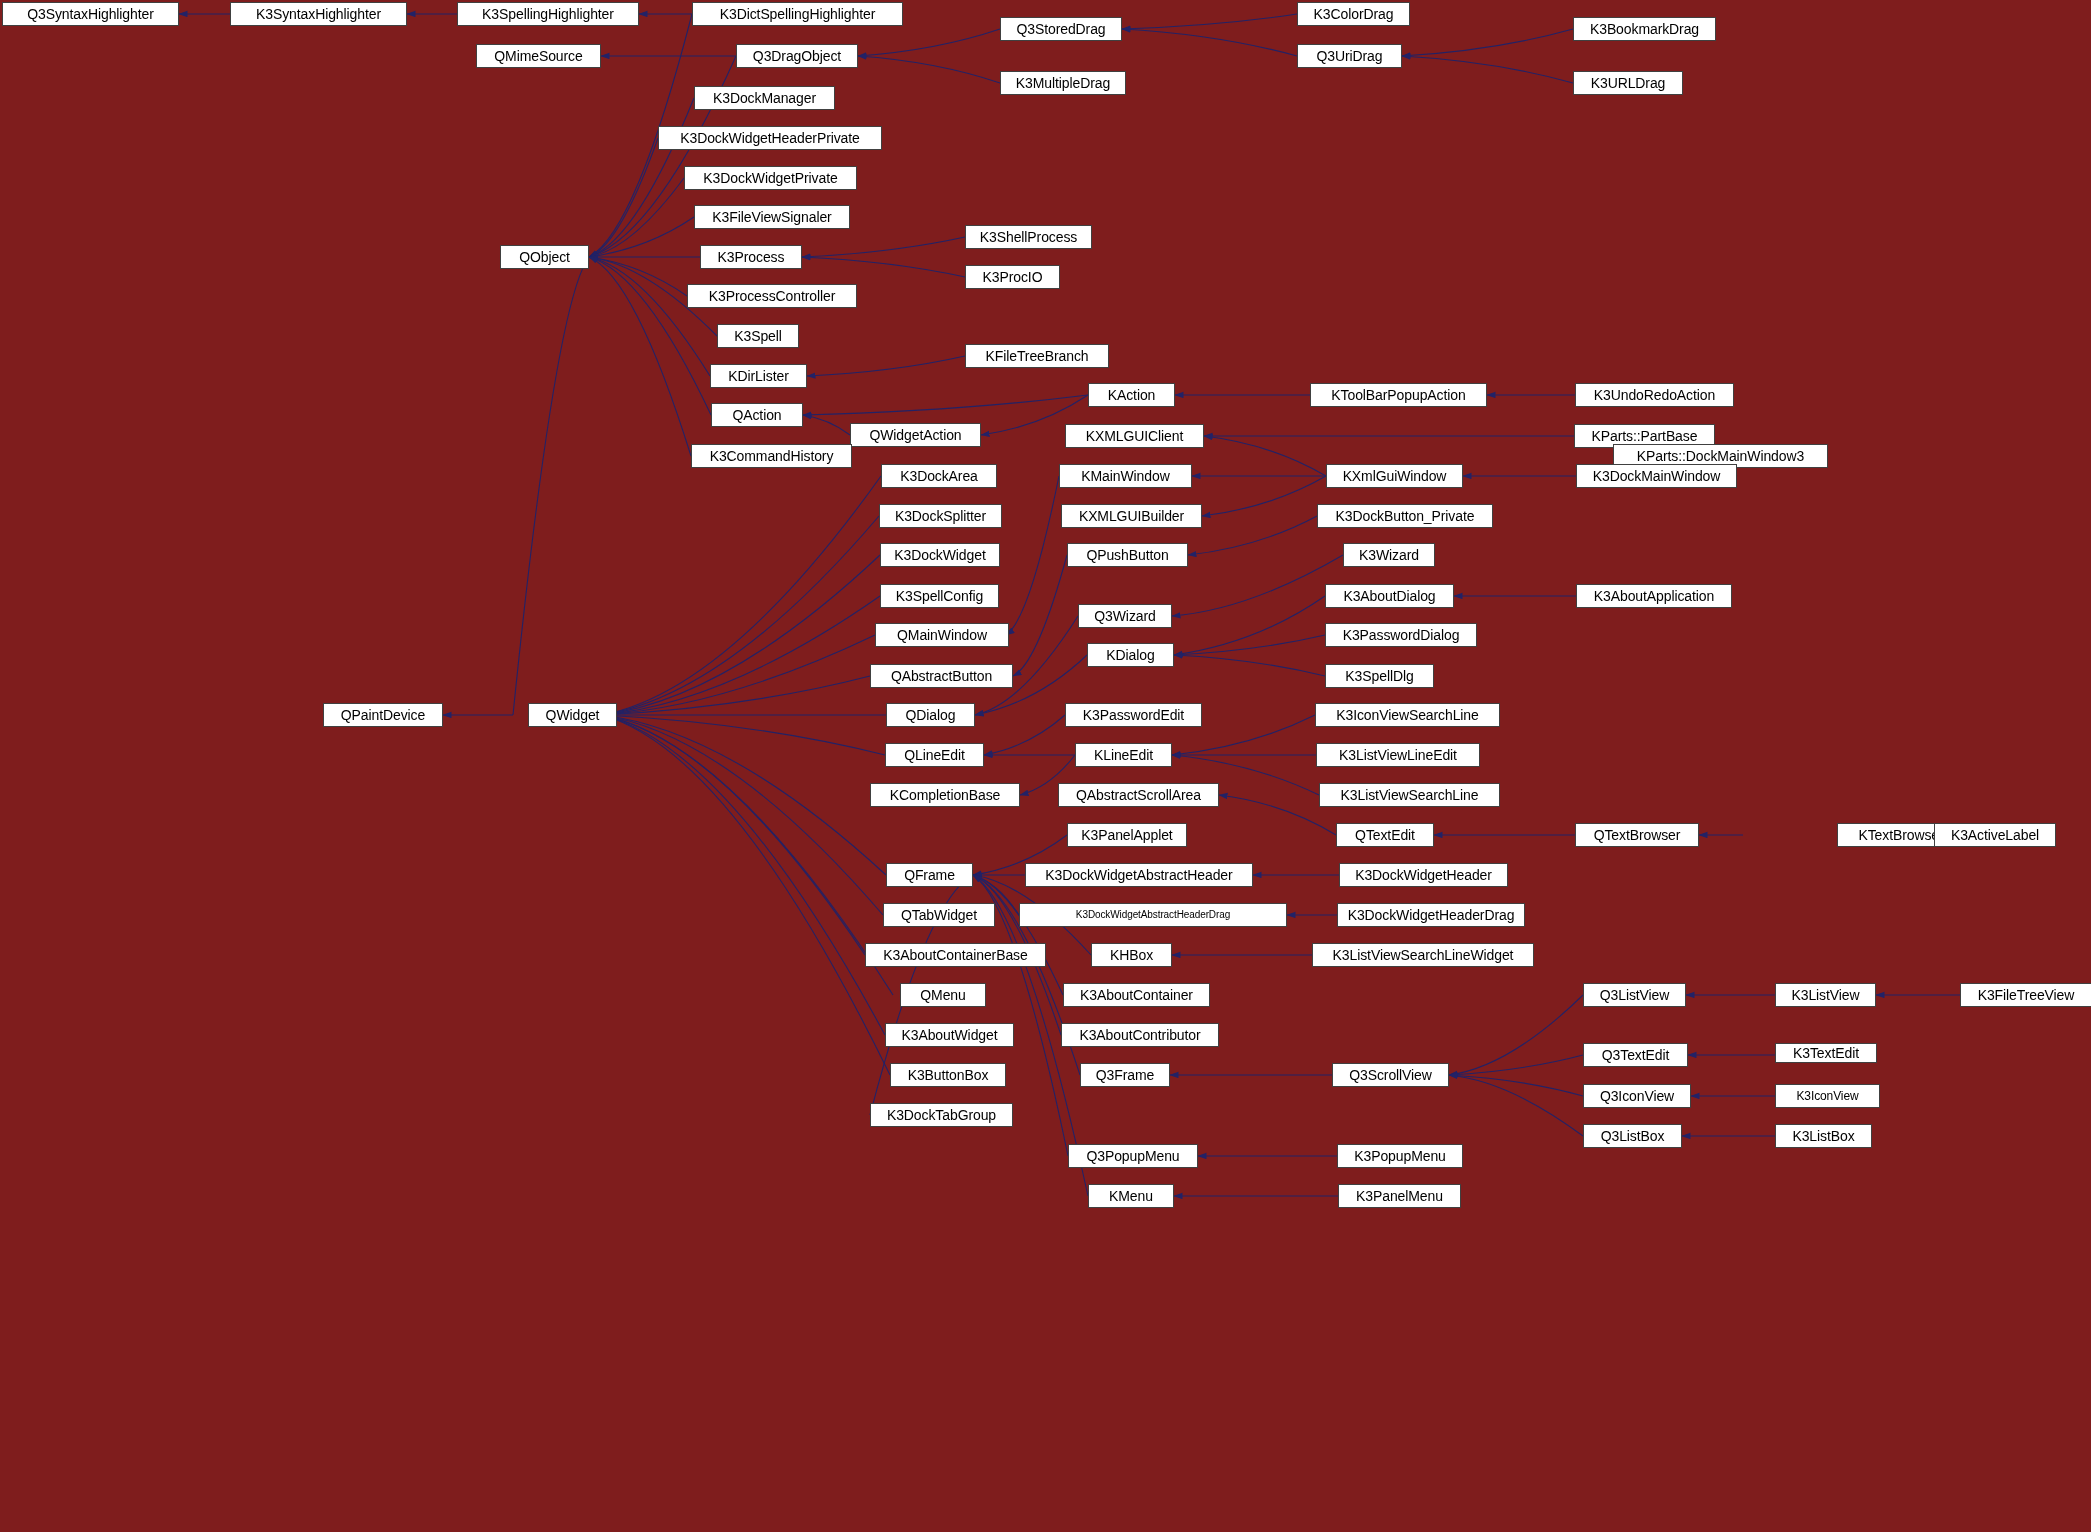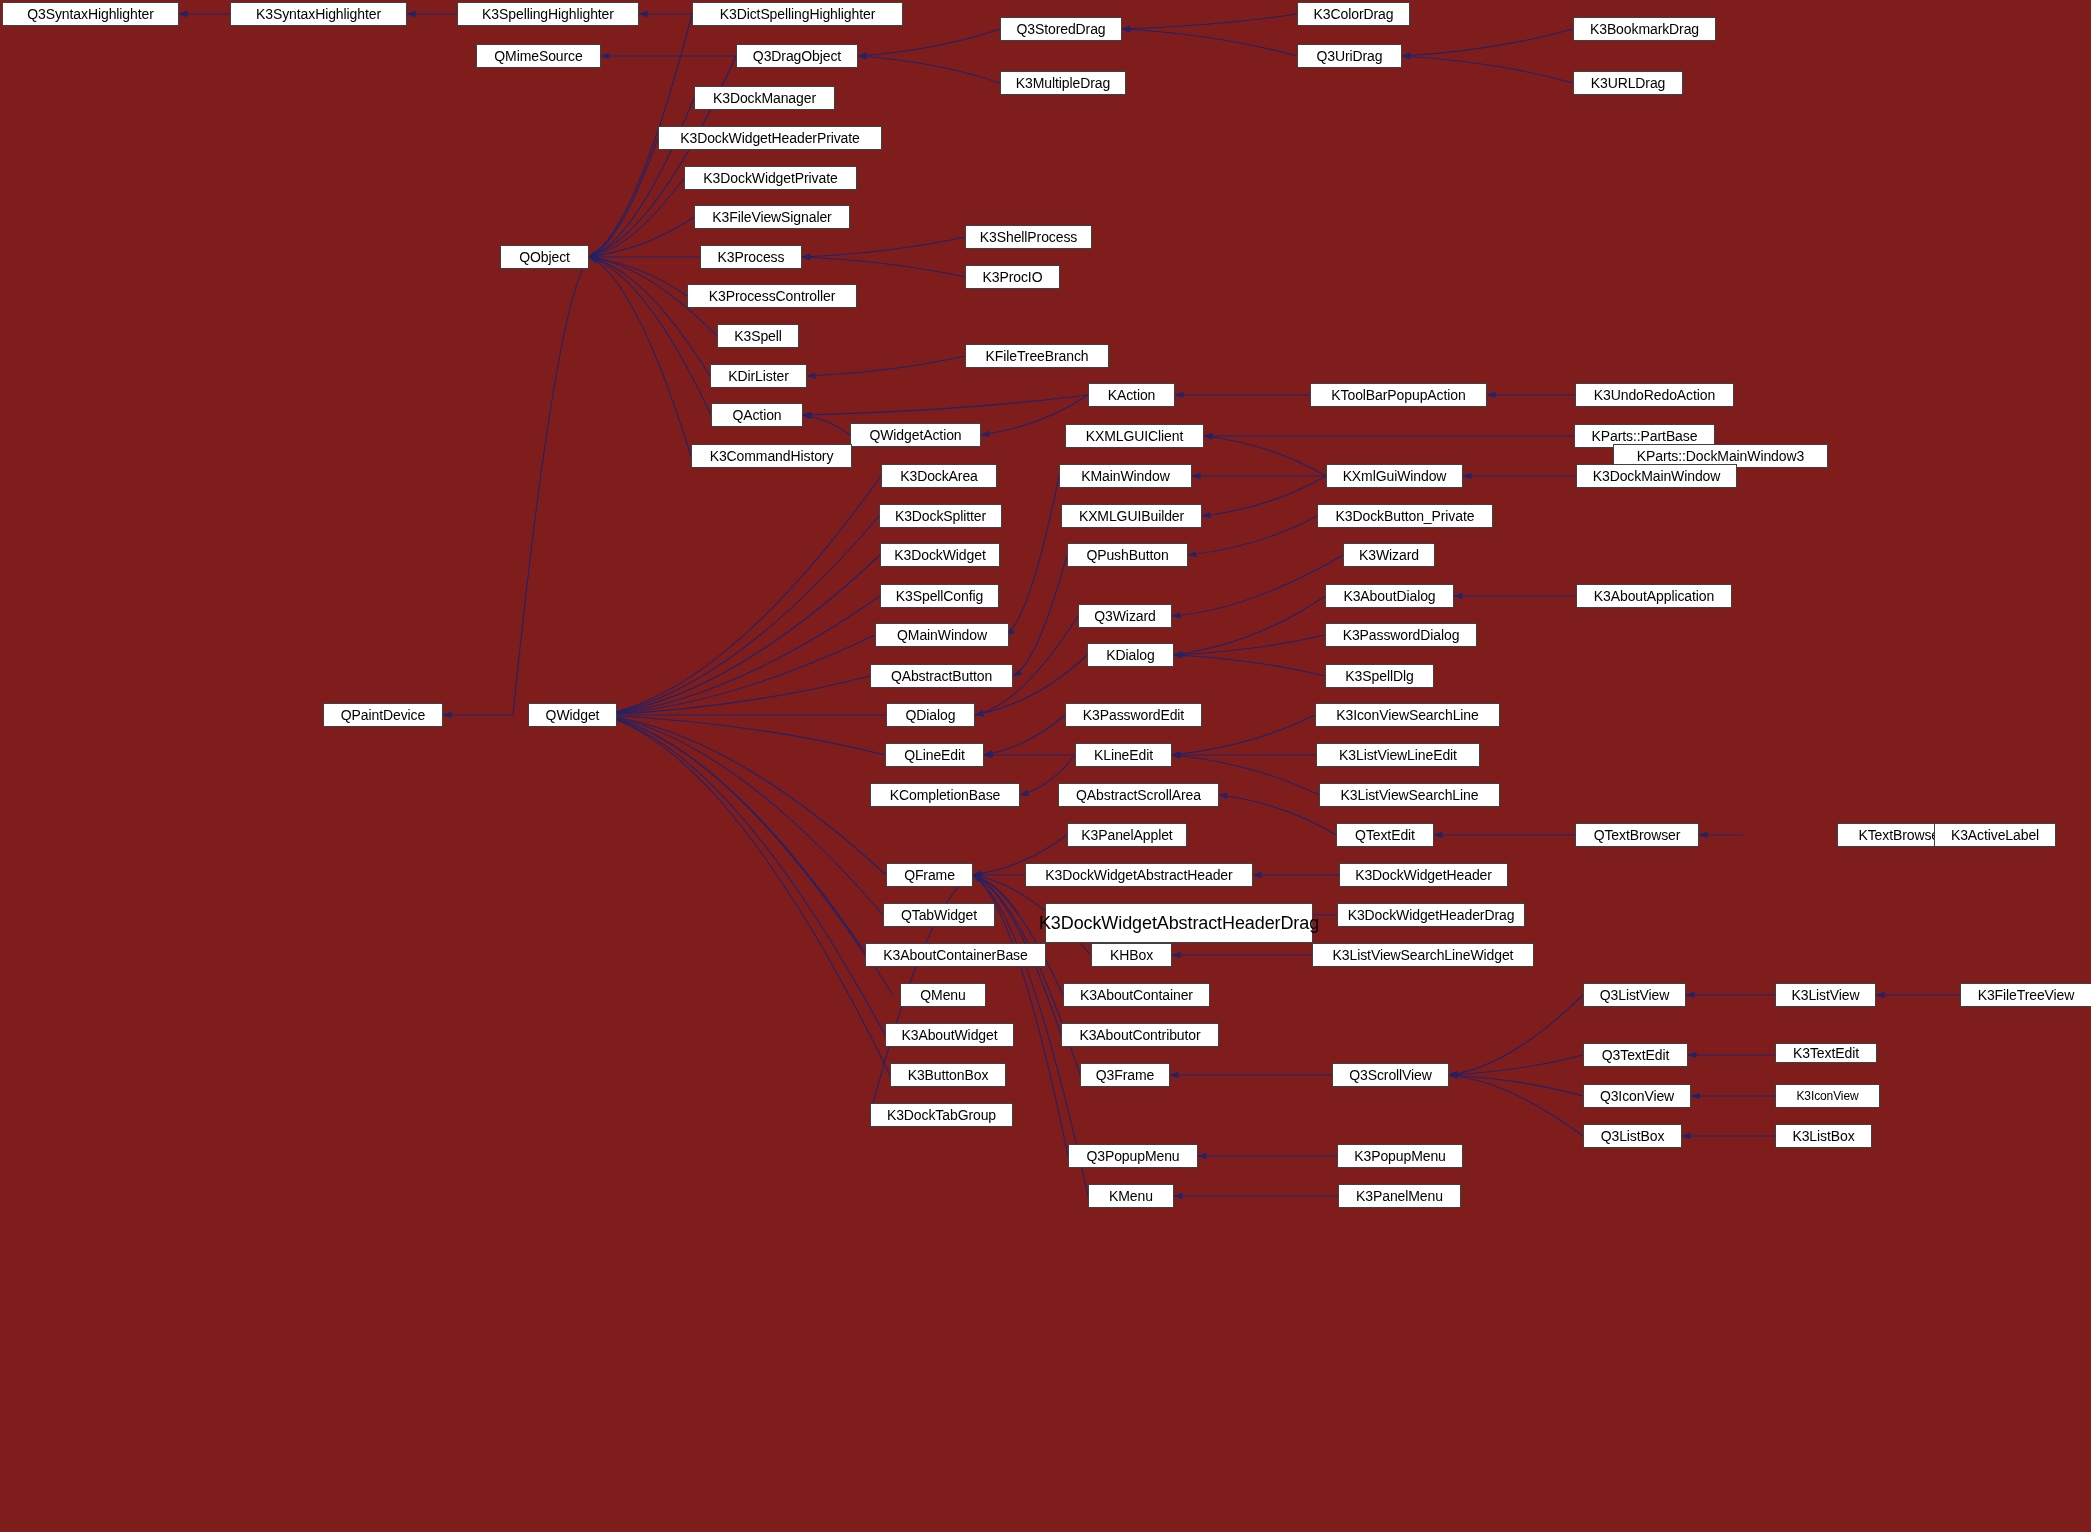--- a/index.html
+++ b/index.html
@@ -201,21 +201,21 @@
     <div class="node" style="left: 1319px; top: 783px; width: 181px; height: 24px; font-size: 14px;">K3ListViewSearchLine</div>
     <div class="node" style="left: 1067px; top: 823px; width: 120px; height: 24px; font-size: 14px;">K3PanelApplet</div>
     <div class="node" style="left: 1336px; top: 823px; width: 98px; height: 24px; font-size: 14px;">QTextEdit</div>
     <div class="node" style="left: 1575px; top: 823px; width: 124px; height: 24px; font-size: 14px;">QTextBrowser</div>
     <div class="node" style="left: 1837px; top: 823px; width: 128px; height: 24px; font-size: 14px;">KTextBrowser</div>
     <div class="node" style="left: 1934px; top: 823px; width: 122px; height: 24px; font-size: 14px;">K3ActiveLabel</div>
     <div class="node" style="left: 886px; top: 863px; width: 87px; height: 24px; font-size: 14px;">QFrame</div>
     <div class="node" style="left: 1025px; top: 863px; width: 228px; height: 24px; font-size: 14px;">K3DockWidgetAbstractHeader</div>
     <div class="node" style="left: 1339px; top: 863px; width: 169px; height: 24px; font-size: 14px;">K3DockWidgetHeader</div>
     <div class="node" style="left: 883px; top: 903px; width: 112px; height: 24px; font-size: 14px;">QTabWidget</div>
-    <div class="node" style="left: 1019px; top: 903px; width: 268px; height: 40px; font-size: 18px; margin-left: 26px;">K3DockWidgetAbstractHeaderDrag</div>
+    <div class="node" style="left: 1019px; top: 903px; width: 268px; height: 24px; font-size: 10px;">K3DockWidgetAbstractHeaderDrag</div>
     <div class="node" style="left: 1337px; top: 903px; width: 188px; height: 24px; font-size: 14px;">K3DockWidgetHeaderDrag</div>
     <div class="node" style="left: 865px; top: 943px; width: 181px; height: 24px; font-size: 14px;">K3AboutContainerBase</div>
     <div class="node" style="left: 1091px; top: 943px; width: 81px; height: 24px; font-size: 14px;">KHBox</div>
     <div class="node" style="left: 1312px; top: 943px; width: 222px; height: 24px; font-size: 14px;">K3ListViewSearchLineWidget</div>
     <div class="node" style="left: 900px; top: 983px; width: 86px; height: 24px; font-size: 14px;">QMenu</div>
     <div class="node" style="left: 1063px; top: 983px; width: 147px; height: 24px; font-size: 14px;">K3AboutContainer</div>
     <div class="node" style="left: 1583px; top: 983px; width: 103px; height: 24px; font-size: 14px;">Q3ListView</div>
     <div class="node" style="left: 1775px; top: 983px; width: 101px; height: 24px; font-size: 14px;">K3ListView</div>
     <div class="node" style="left: 1960px; top: 983px; width: 132px; height: 24px; font-size: 14px;">K3FileTreeView</div>
     <div class="node" style="left: 885px; top: 1023px; width: 129px; height: 24px; font-size: 14px;">K3AboutWidget</div>

